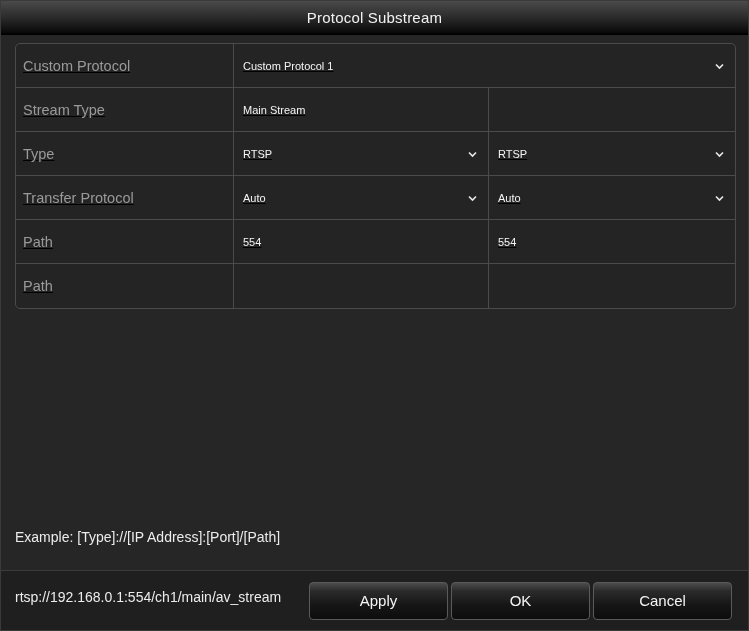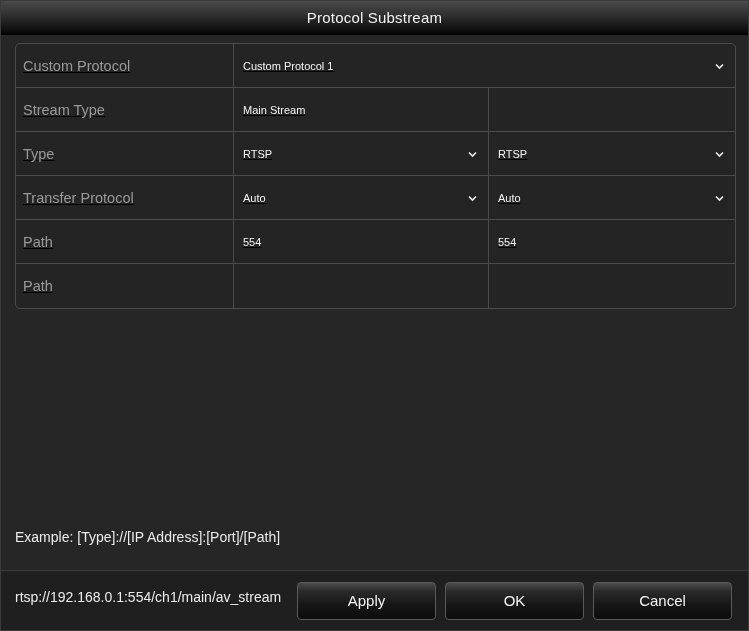--- a/index.html
+++ b/index.html
@@ -152,21 +152,21 @@
   .footer {
     flex: 0 0 60px;
     height: 60px;
     background: #1f1f1f;
     border-top: 1px solid #3b3b3b;
     display: flex;
     align-items: center;
     justify-content: flex-end;
     padding-right: 16px;
     box-sizing: border-box;
-    gap: 9px;
+    gap: 3px;
   }
   .btn {
     width: 139px;
     height: 38px;
     border-radius: 4px;
     border: 1px solid #5a5a5a;
     box-sizing: border-box;
     background: linear-gradient(to bottom, #4c4c4c 0%, #2b2b2b 22%, #161616 60%, #0d0d0d 100%);
     color: #f4f4f4;
     font-size: 15px;

